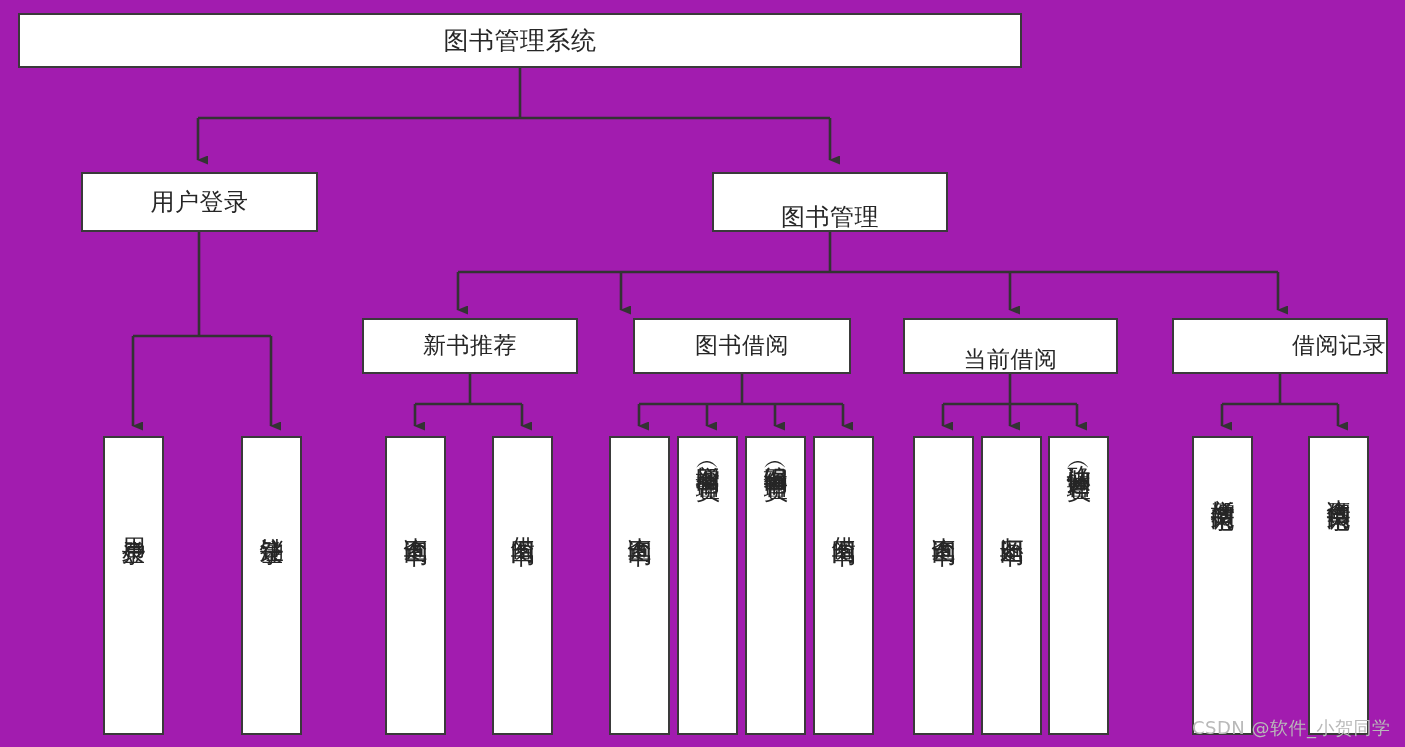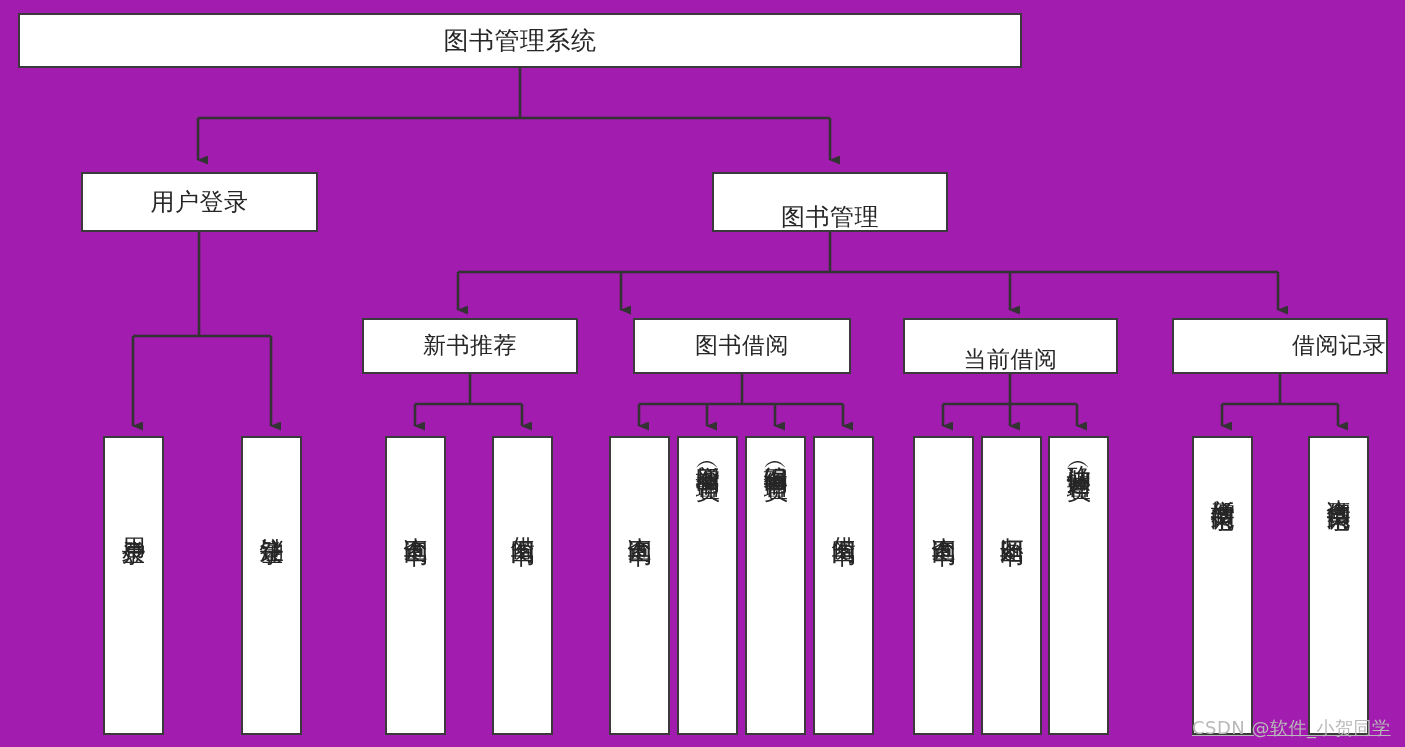--- a/index.html
+++ b/index.html
@@ -181,15 +181,15 @@
     <span class="node-label">确认归还（管理员）</span>
   </div>
 
   <div class="node vertical node-leaf" style="left:1192px; top:436px; width:61px; height:299px; padding-top:42px;">
     <span class="node-label">新增借阅记录</span>
   </div>
   <div class="node vertical node-leaf" style="left:1308px; top:436px; width:61px; height:299px; padding-top:42px;">
     <span class="node-label">查询借阅记录</span>
   </div>
 
-  <div class="watermark" style="left:1192px; top:716px;text-decoration:underline;">CSDN @软件_小贺同学</div>
+  <div class="watermark" style="left:1192px; top:716px;">CSDN @软件_小贺同学</div>
 
 </div>
 
 </body></html>

